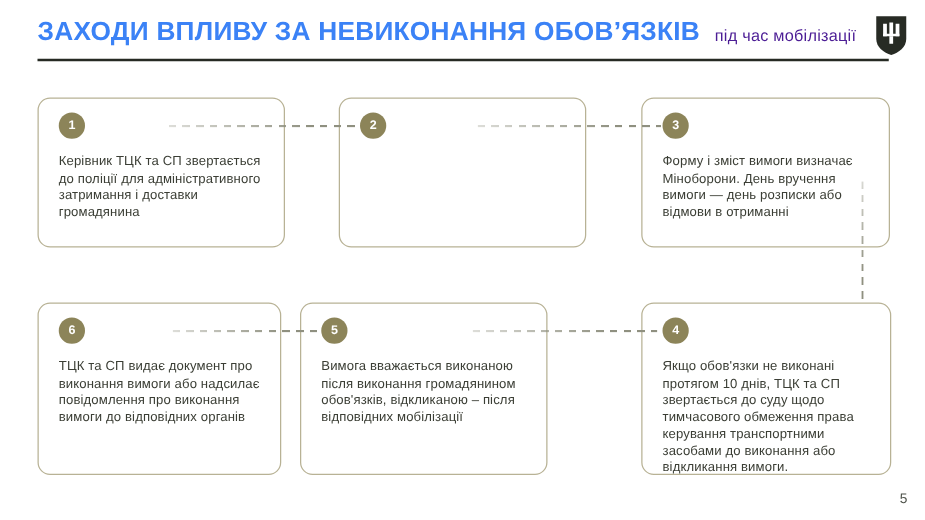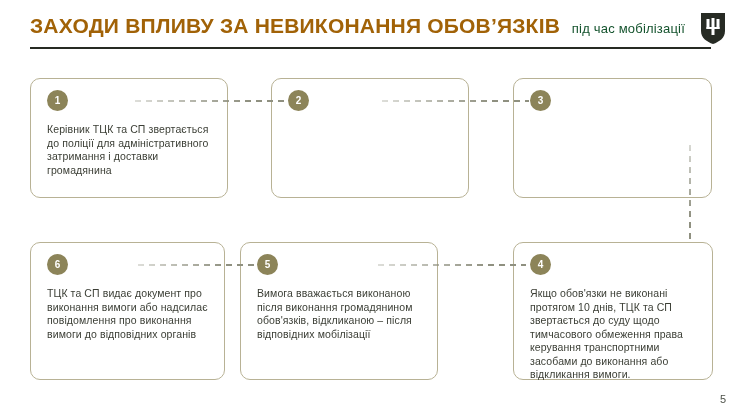--- a/index.html
+++ b/index.html
@@ -3,25 +3,25 @@
 <meta charset="utf-8">
 <style>
   html,body{margin:0;padding:0;background:#ffffff;}
   .slide{
     position:relative;width:740px;height:416px;background:#ffffff;overflow:hidden;
     font-family:"Liberation Sans","DejaVu Sans",sans-serif;
   }
   
   .title{
     position:absolute;left:30px;top:14px;margin:0;
-    font-size:21px;font-weight:700;letter-spacing:.2px;color:#a16207;white-space:nowrap;
+    font-size:21px;font-weight:700;letter-spacing:.2px;color:#3b82f6;white-space:nowrap;
   }
   .badge{
     position:absolute;right:55px;top:21px;
-    font-size:13px;color:#14532d;letter-spacing:.2px;white-space:nowrap;
+    font-size:13px;color:#4c1d95;letter-spacing:.2px;white-space:nowrap;
   }
   .logo{position:absolute;left:699px;top:12px;width:28px;height:33px;}
   .rule{position:absolute;left:30px;top:47px;width:681px;height:2px;background:#262a23;}
   
   .card{
     position:absolute;box-sizing:border-box;background:#fff;
     border:1px solid #b8b295;border-radius:10px;padding:11px 16px;z-index:1;
   }
   .c1{left:30px;top:78px;width:198px;height:120px;}
   .c2{left:271px;top:78px;width:198px;height:120px;}
@@ -84,20 +84,21 @@
 
   <div class="card c1">
     <div class="num">1</div>
     <p>Керівник ТЦК та СП звертається до поліції для адміністративного затримання і доставки громадянина</p>
   </div>
   <div class="card c2">
     <div class="num">2</div>
   </div>
   <div class="card c3">
     <div class="num">3</div>
+    <p>Форму і зміст вимоги визначає Міноборони. День вручення вимоги — день розписки або відмови в отриманні</p>
   </div>
 
   <div class="card c6">
     <div class="num">6</div>
     <p>ТЦК та СП видає документ про виконання вимоги або надсилає повідомлення про виконання вимоги до відповідних органів</p>
   </div>
   <div class="card c5">
     <div class="num">5</div>
     <p>Вимога вважається виконаною після виконання громадянином обов'язків, відкликаною – після відповідних мобілізації</p>
   </div>

